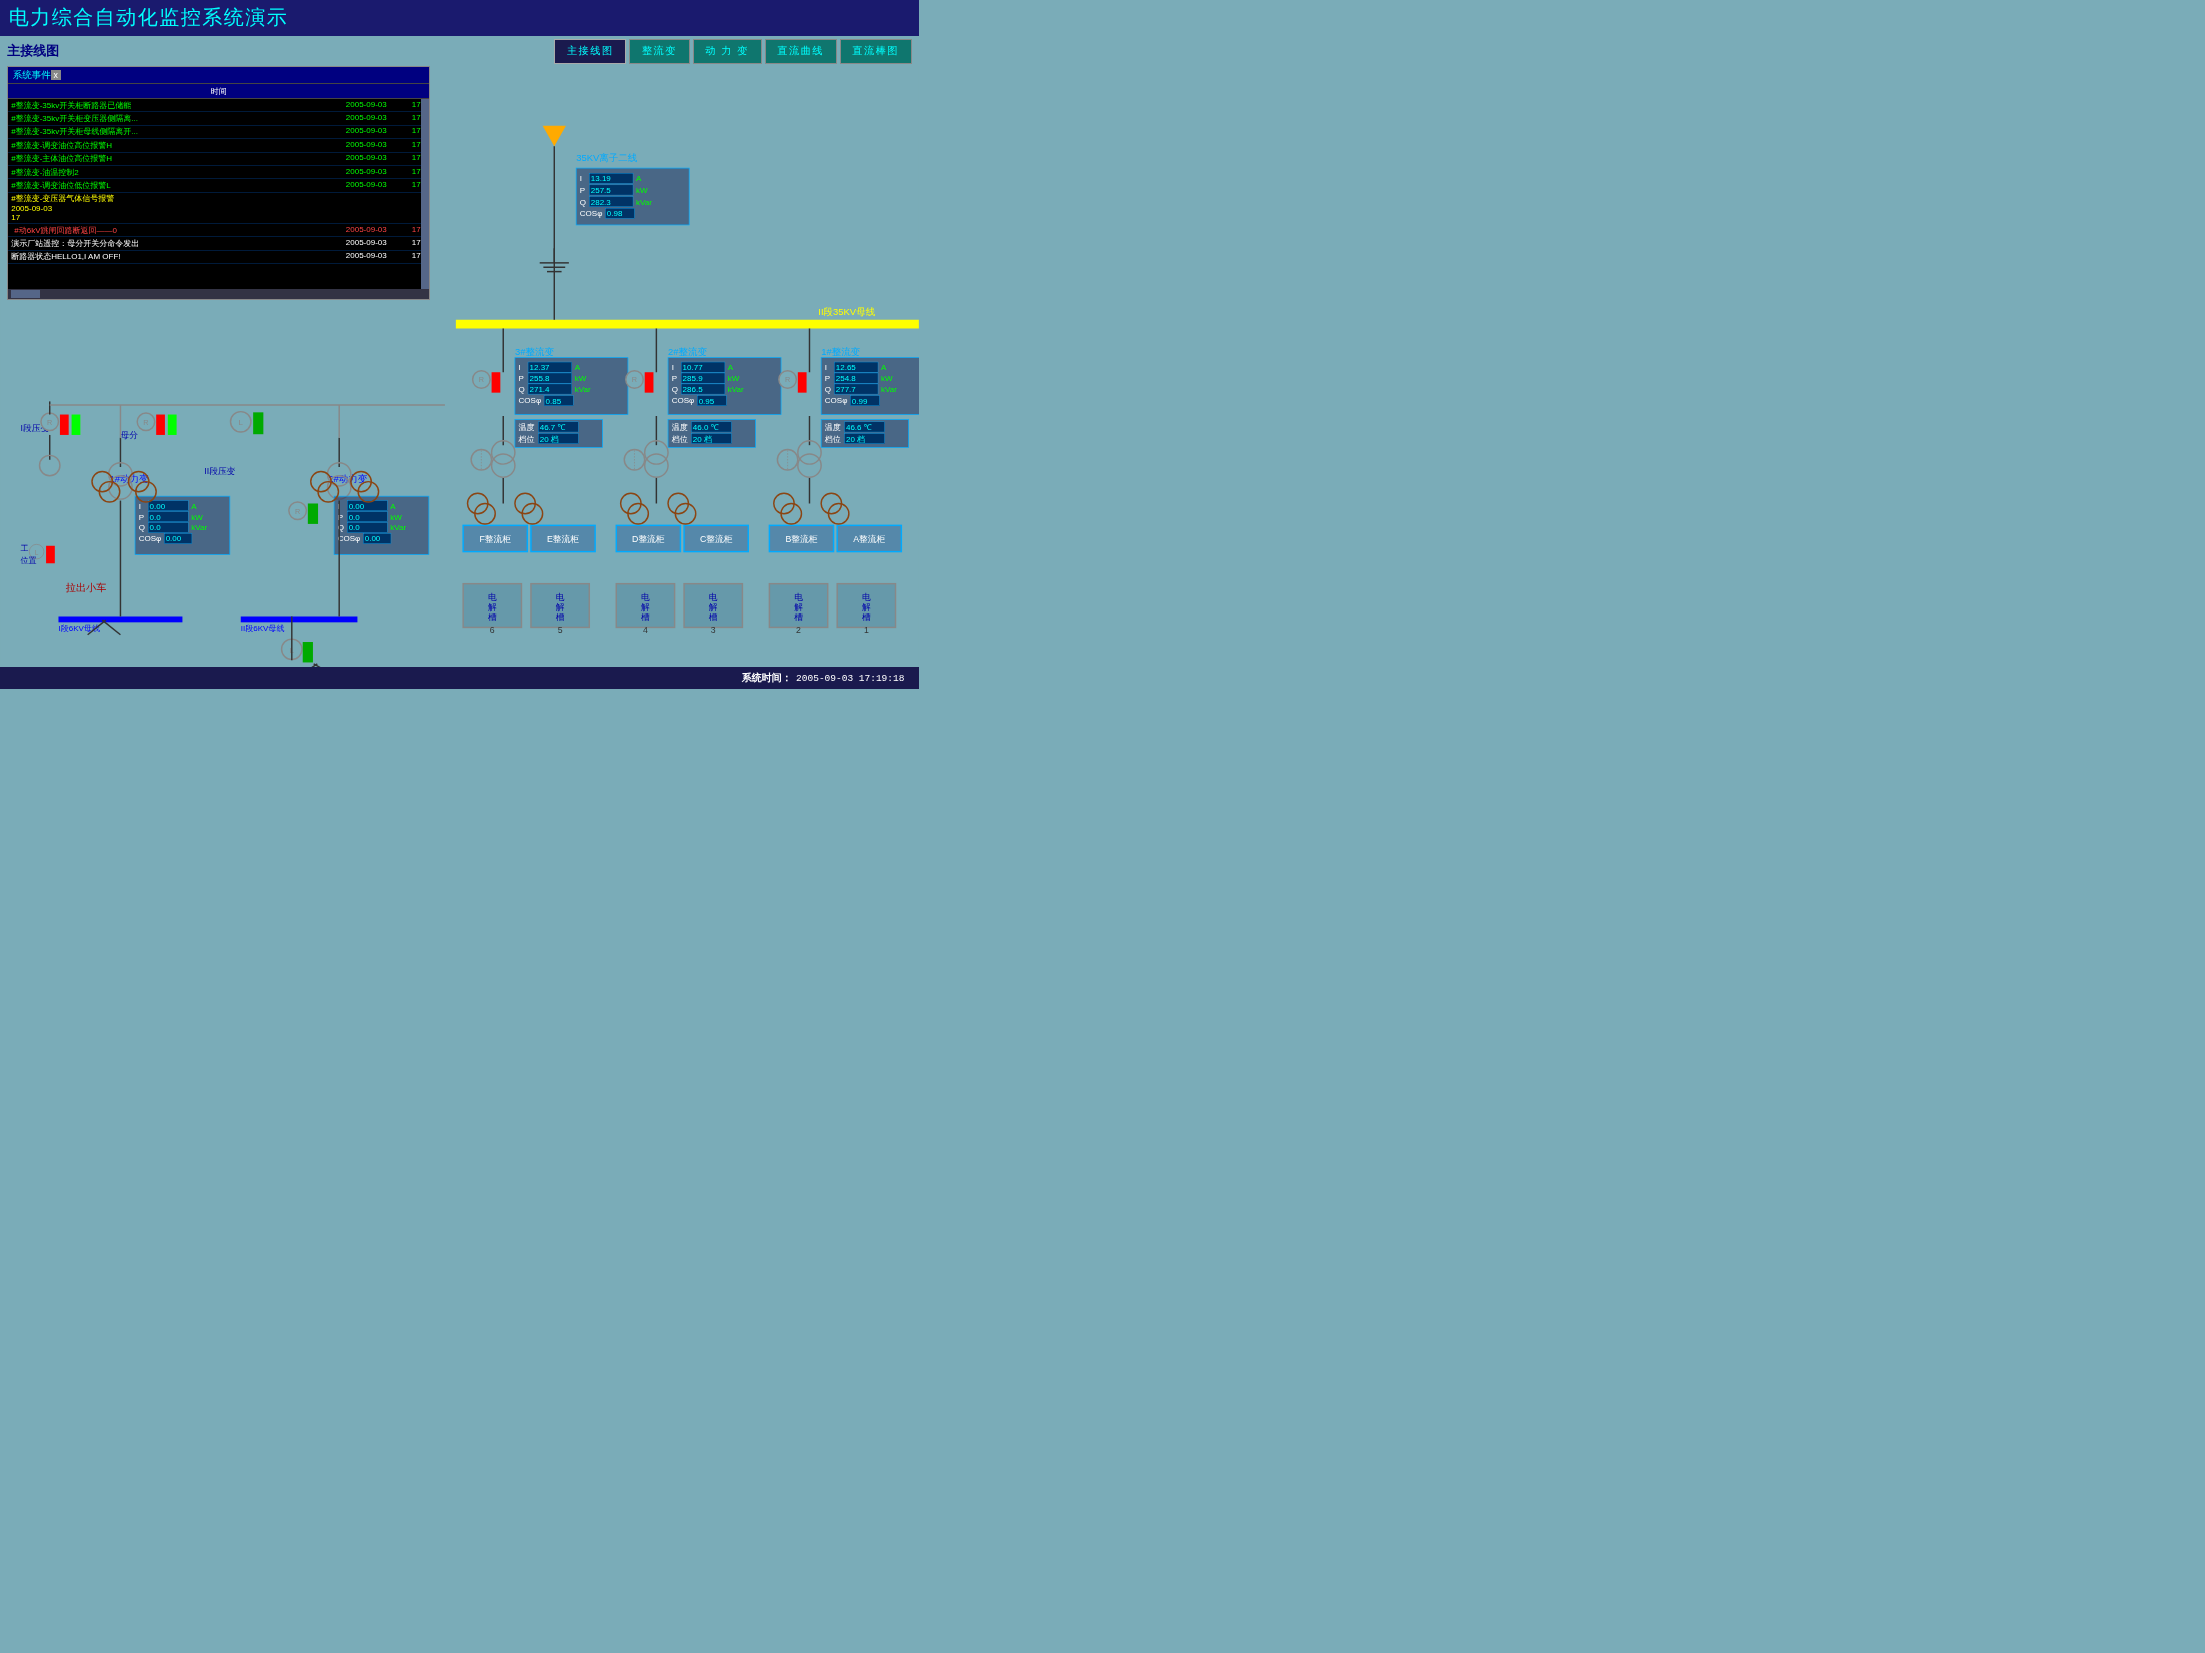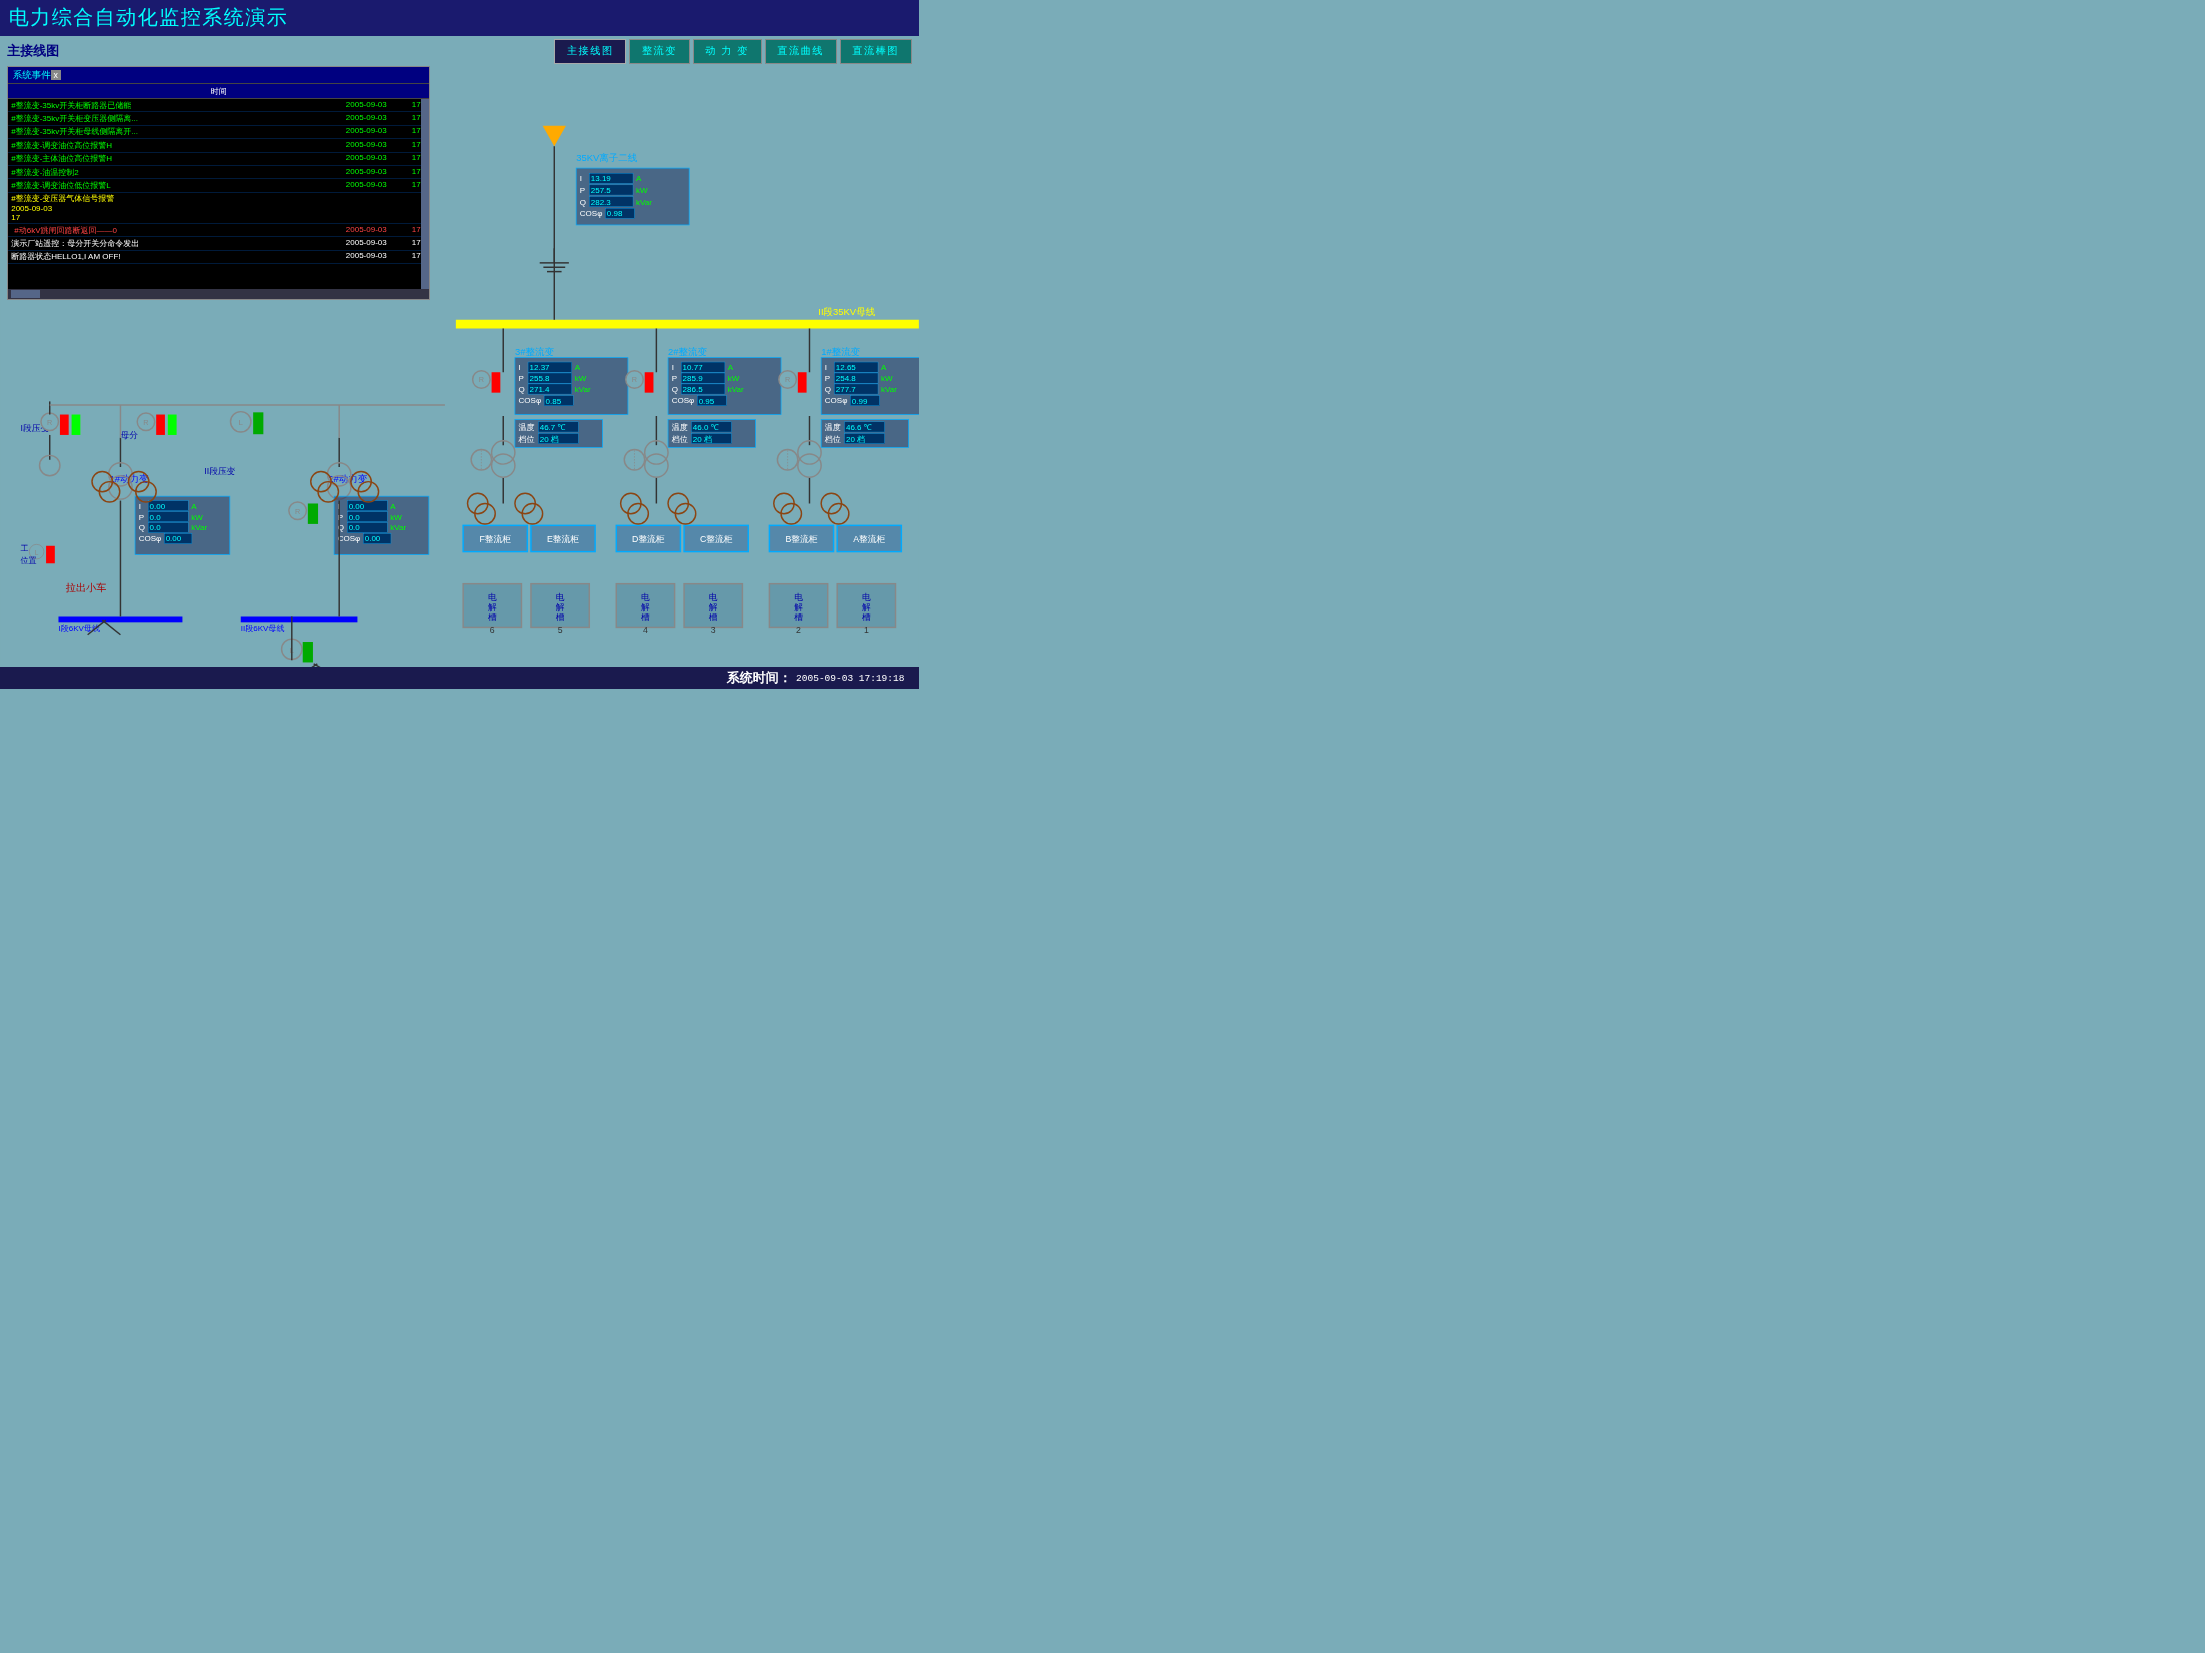--- a/index.html
+++ b/index.html
@@ -116,21 +116,21 @@
       right: 0;
       height: 22px;
       background: #1a1a4e;
       display: flex;
       align-items: center;
       padding: 0 14.6px;
       justify-content: flex-end;
     }
     .status-bar .sys-time-label {
       color: #fff;
-      font-size: 13px;
+      font-size: 10px;
       font-weight: bold;
     }
     .status-bar .sys-time-val {
       color: #fff;
       font-size: 9.5px;
       margin-left: 4.4px;
       font-family: Liberation Mono, monospace;
     }
   </style>
 </head>

